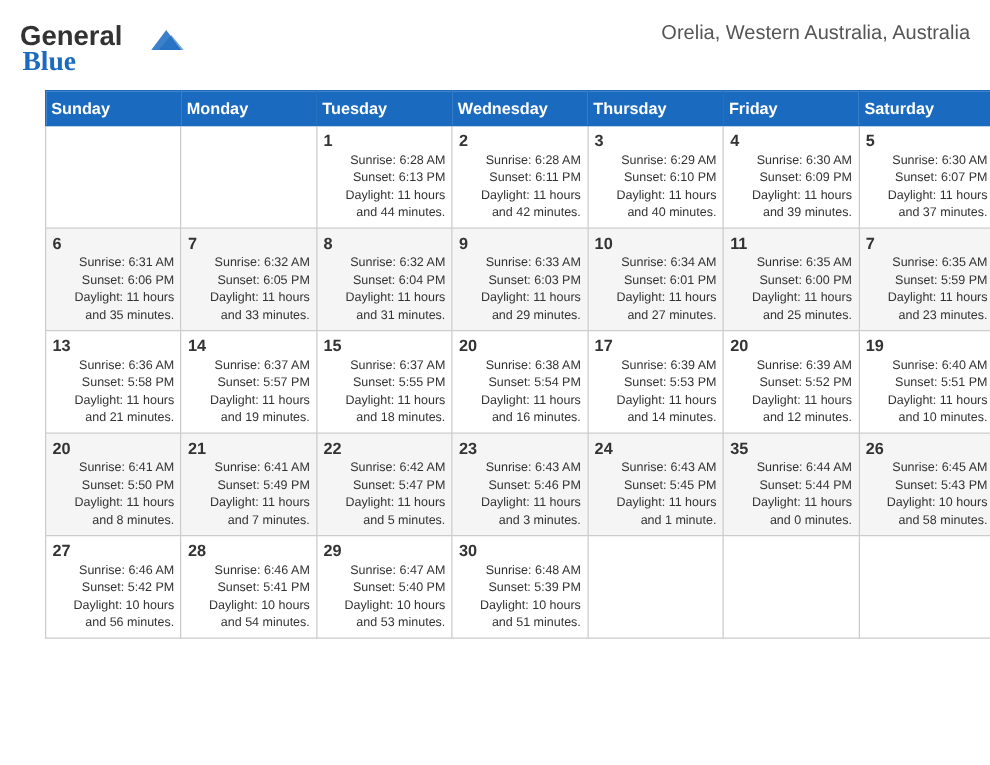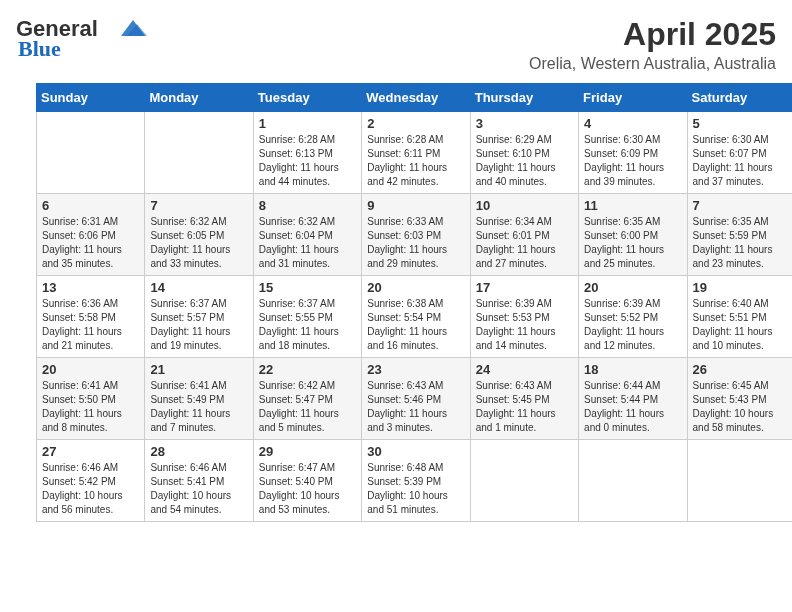--- a/index.html
+++ b/index.html
@@ -62,45 +62,45 @@
       font-size: 13px;
       font-weight: bold;
       color: #333;
       display: block;
       margin-bottom: 2px;
     }
     .day-info {
       font-size: 10px;
       color: #333;
       line-height: 1.4;
+      text-align: right;
     }
     .empty-cell {
       background: #f9f9f9;
     }
     tr:nth-child(even) td { background: #f5f5f5; }
     tr:nth-child(odd) td { background: #fff; }
     
     thead tr th { background: #1a6abf !important; }
   </style>
 </head>
 <body>
 
 <div class="header">
   <div class="logo">
-    <div style="display:flex; align-items:flex-start; gap:21px;">
+    <div style="display:flex; align-items:flex-end; gap:21px;">
       <span style="font-size:22px; font-weight:bold; color:#333;">General</span>
       <svg width="28" height="22" viewBox="0 0 28 22">
         <polygon points="2,20 14,4 26,20" fill="#1a6abf" opacity="0.85"></polygon>
         <polygon points="8,20 18,8 28,20" fill="#1a6abf" opacity="0.6"></polygon>
       </svg>
     </div>
     <span style="font-size:22px; font-weight:bold; color:#1a6abf; margin-top:-6px; margin-left:2px;font-family:Liberation Serif, serif;">Blue</span>
   </div>
   <div class="title-block">
-    <div class="month-title">April 2025</div>
     <div class="location-title">Orelia, Western Australia, Australia</div>
   </div>
 </div>
 
 <table class="calendar">
   <thead>
     <tr>
     <th>Sunday</th>
         <th>Monday</th>
         <th>Tuesday</th>
@@ -210,21 +210,21 @@
         </td>
         <td>
           <span class="day-num">23</span>
           <div class="day-info">Sunrise: 6:43 AM<br>Sunset: 5:46 PM<br>Daylight: 11 hours and 3 minutes.</div>
         </td>
         <td>
           <span class="day-num">24</span>
           <div class="day-info">Sunrise: 6:43 AM<br>Sunset: 5:45 PM<br>Daylight: 11 hours and 1 minute.</div>
         </td>
         <td>
-          <span class="day-num">18</span>
+          <span class="day-num">35</span>
           <div class="day-info">Sunrise: 6:44 AM<br>Sunset: 5:44 PM<br>Daylight: 11 hours and 0 minutes.</div>
         </td>
         <td>
           <span class="day-num">26</span>
           <div class="day-info">Sunrise: 6:45 AM<br>Sunset: 5:43 PM<br>Daylight: 10 hours and 58 minutes.</div>
         </td>
       </tr>
       <tr>
         <td>
           <span class="day-num">27</span>

